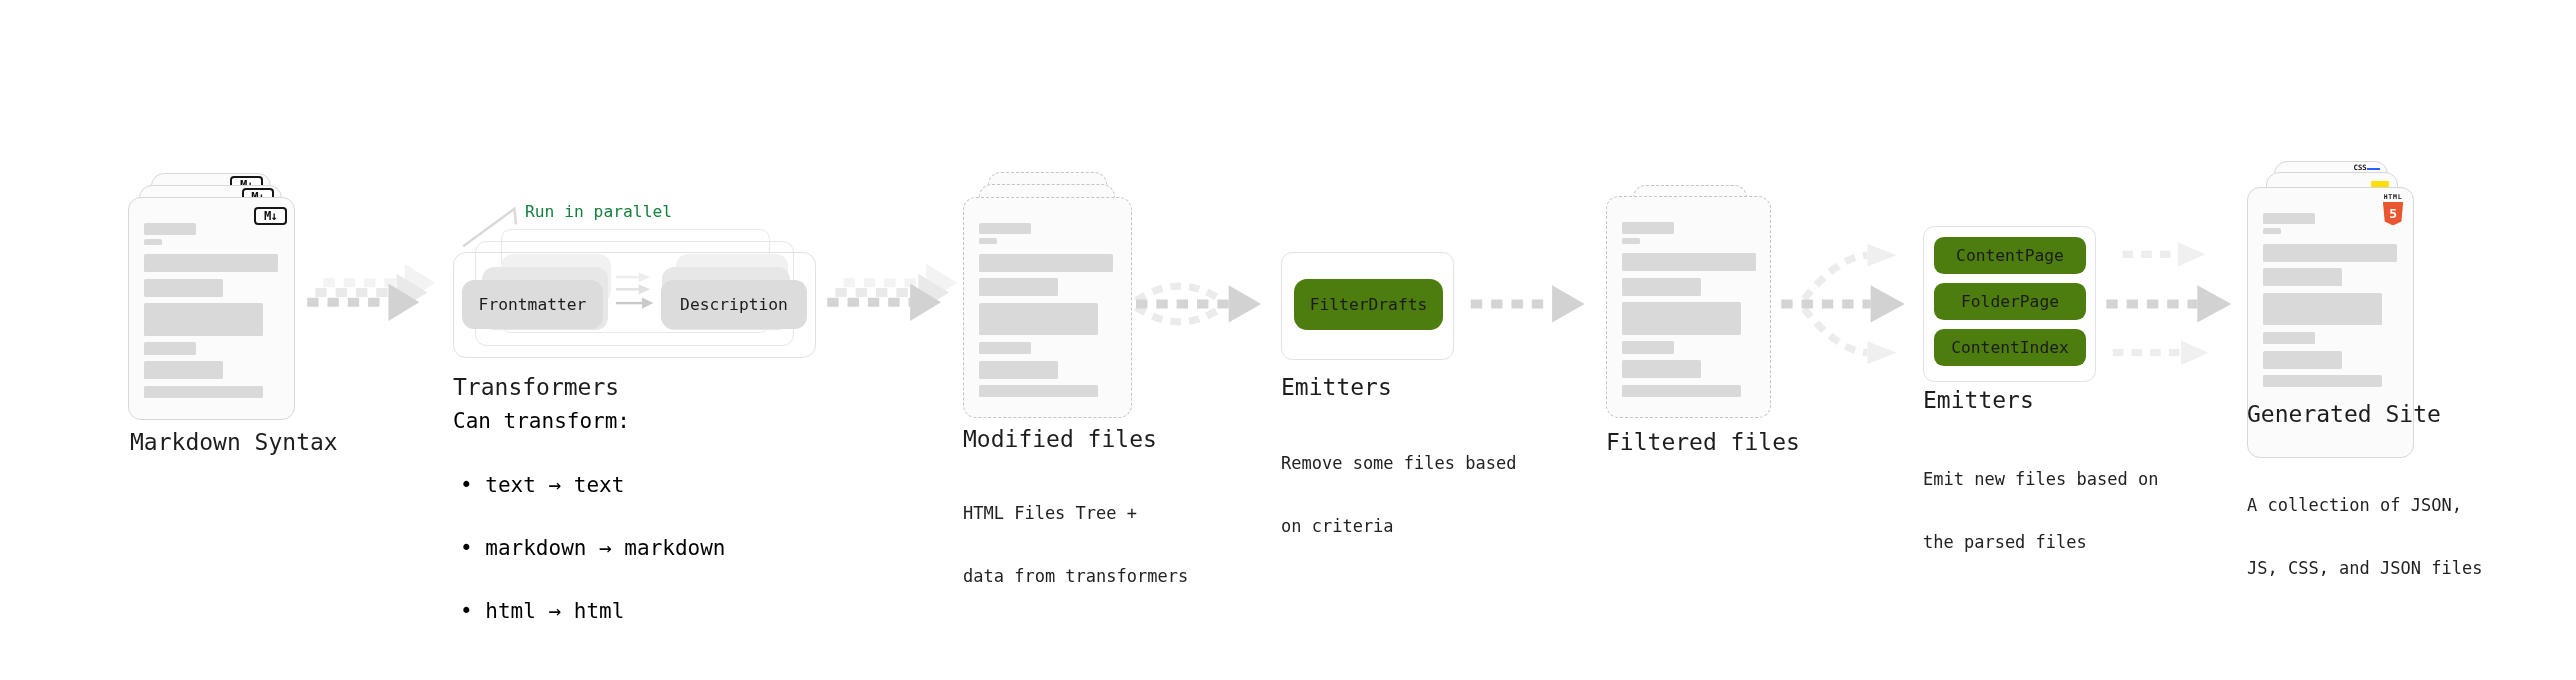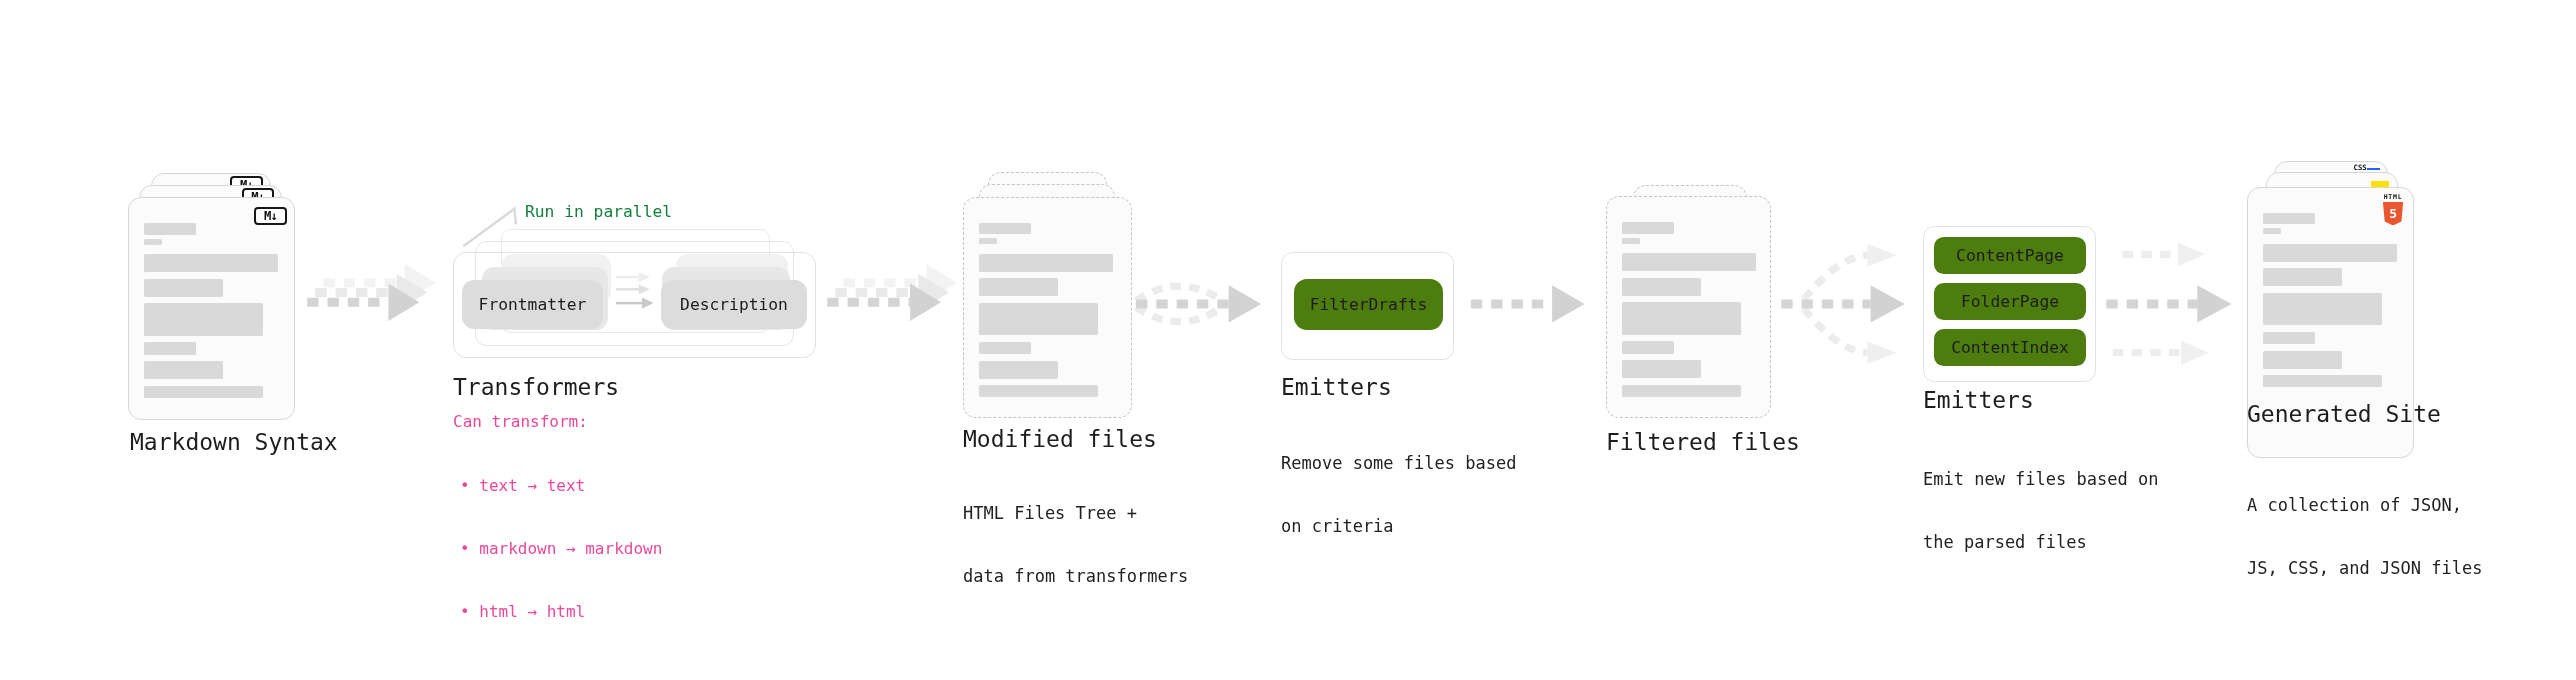--- a/index.html
+++ b/index.html
@@ -25,21 +25,21 @@
   .chip.ghost1{background:#e7e7e7;}
   .chip.ghost2{background:#f1f1f1;}
 
   
   .frame{position:absolute;background:#ffffff;border:1.6px solid #e2e2e2;border-radius:11.4px;box-sizing:border-box;}
   .btn{position:absolute;background:#4d7c0f;border-radius:11.4px;display:flex;align-items:center;justify-content:center;
        font-size:16.3px;color:#1c1c1c;}
 
   .title{position:absolute;font-size:23px;line-height:24.4px;color:#1d1d1d;white-space:pre;}
   .sub{position:absolute;font-size:17px;line-height:21px;color:#222;white-space:pre;}
-  .body-text{position:absolute;font-size:16px;line-height:21px;color:#ec4899;white-space:pre;}
+  .body-text{position:absolute;font-size:21px;line-height:21px;color:#000000;white-space:pre;}
   .note{position:absolute;font-size:16.3px;color:#15803d;white-space:pre;}
 
   
   .css-badge{position:absolute;right:7.3px;display:flex;flex-direction:row;align-items:center;}
   .css-word{font-size:7.3px;font-weight:bold;color:#111;line-height:6.5px;letter-spacing:0;}
   .css-underline{width:13px;height:2.4px;background:#2961ff;margin-top:0.8px;}
   .js-badge{position:absolute;right:8.1px;width:18px;height:9.8px;background:#ffe000;}
   .html5{position:absolute;right:9.8px;display:flex;flex-direction:column;align-items:center;}
   .html5-word{font-size:6.5px;font-weight:bold;color:#111;letter-spacing:0.8px;line-height:7.3px;}
   .html5-shield{width:20.3px;height:23.6px;background:#e8552e;margin-top:0.8px;

